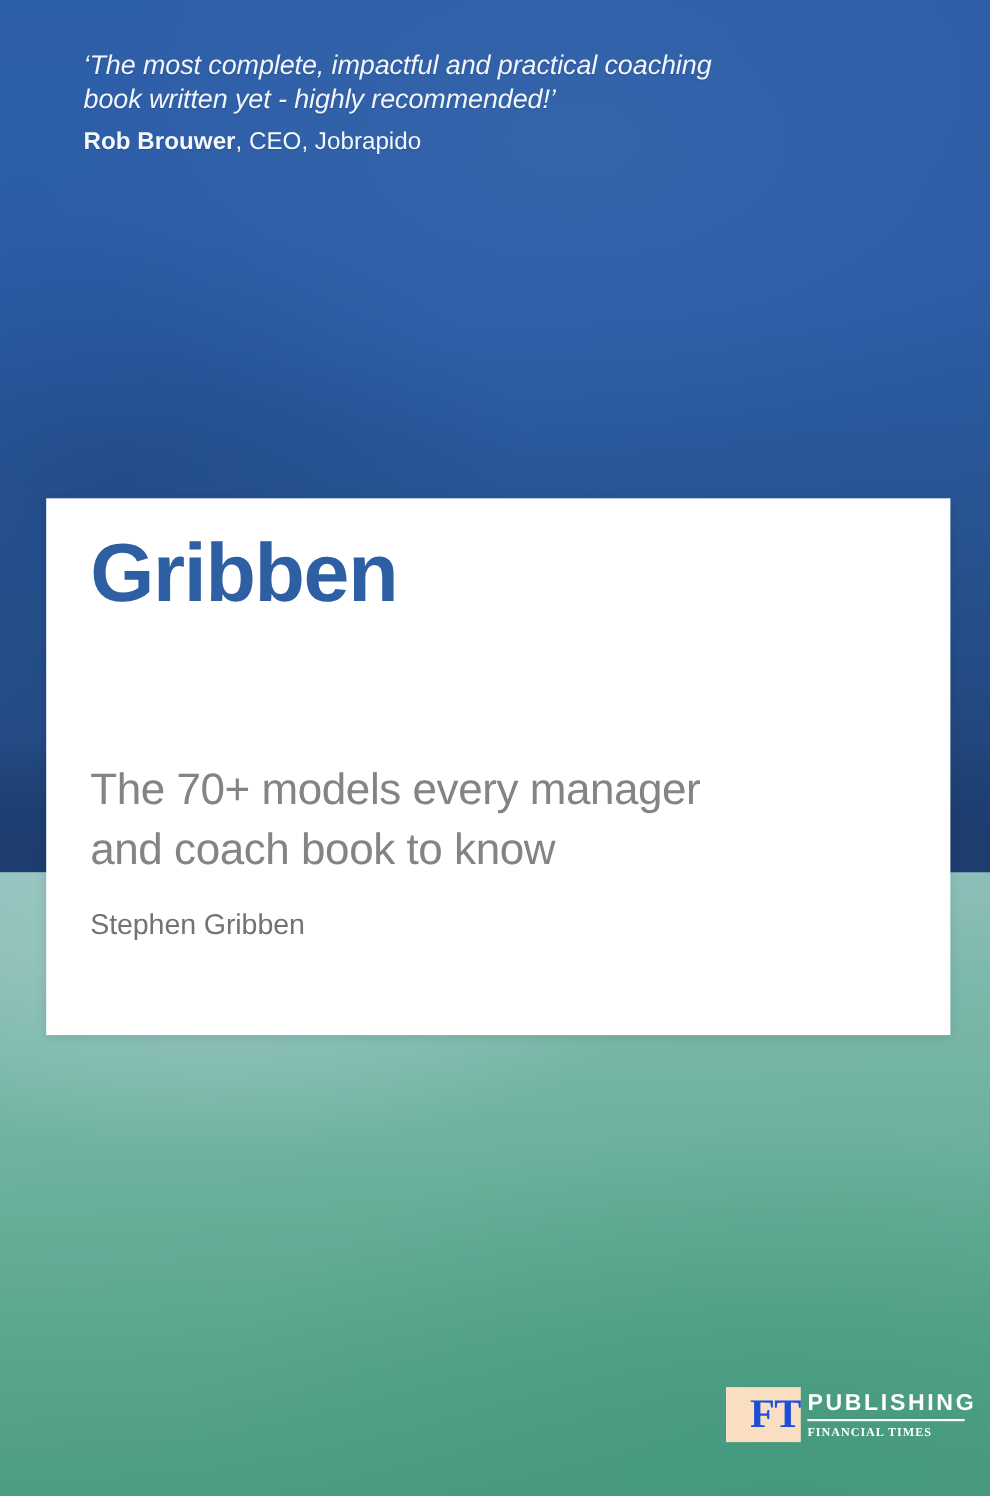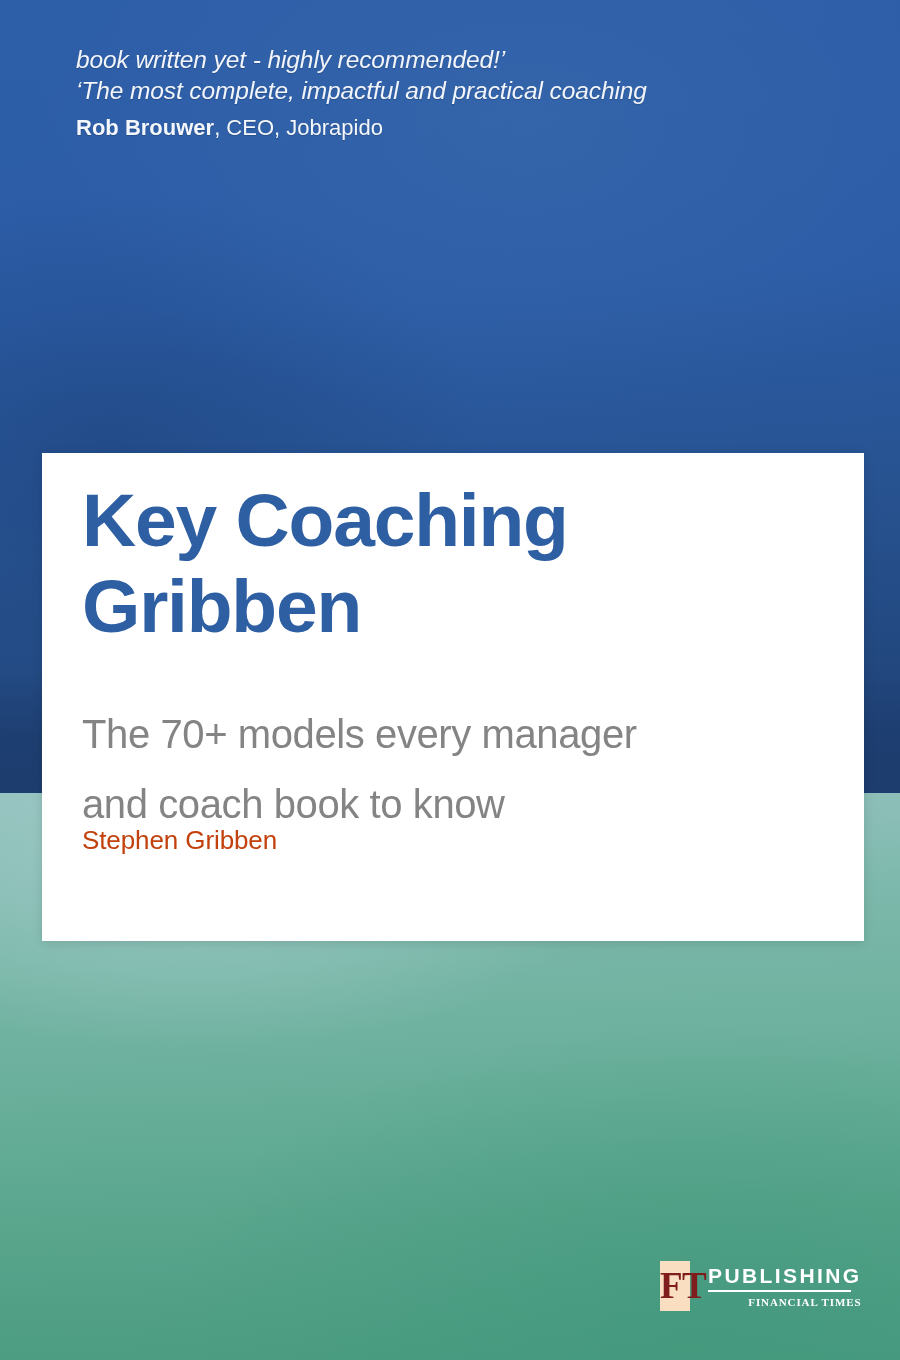--- a/index.html
+++ b/index.html
@@ -113,59 +113,57 @@
     top: 238px;
     width: 730px;
     color: #848484;
     font-size: 40px;
     line-height: 54px;
     letter-spacing: -0.4px;
     font-weight: normal;
   }
   .subtitle .s-line {
     display: block;
-    margin-top: 16px;
   }
 
   .author {
     position: absolute;
     left: 40px;
     top: 372px;
-    color: #c2410c;
+    color: #737373;
     font-size: 26px;
     letter-spacing: -0.1px;
   }
 
   
   .ft-logo {
     position: absolute;
     left: 660px;
     top: 1261px;
     width: 204px;
     height: 52px;
     display: flex;
     align-items: flex-start;
   }
   .ft-mark {
-    width: 30px;
+    width: 68px;
     height: 50px;
     background: #f9dec2;
-    color: #7f1d1d;
+    color: #1d4ed8;
     font-family: "Liberation Serif", serif;
     font-size: 37px;
     font-weight: bold;
     line-height: 50px;
-    text-align: left;
+    text-align: right;
     letter-spacing: -0.5px;
     flex: none;
   }
   .ft-words {
-    margin-left: 18px;
+    margin-left: 6px;
     padding-top: 3px;
-    text-align: right;
   }
   .ft-publishing {
     color: #ffffff;
     font-size: 21px;
     font-weight: bold;
     letter-spacing: 2.4px;
     line-height: 23px;
   }
   .ft-rule {
     height: 2px;
@@ -184,28 +182,27 @@
 </style>
 </head>
 <body>
 
 <div class="cover">
 
   <div class="bg-blue"></div>
   <div class="bg-green"></div>
 
   <div class="quote-block">
+    <div class="quote-line">‘The most complete, impactful and practical coaching</div>
     <div class="quote-line">book written yet - highly recommended!’</div>
-    <div class="quote-line">‘The most complete, impactful and practical coaching</div>
     <div class="attribution"><span class="name">Rob Brouwer</span><span class="role">, CEO, Jobrapido</span></div>
   </div>
 
   <div class="panel">
     <div class="title">
-      <span class="t-line">Key Coaching</span>
       <span class="t-line">Gribben</span>
     </div>
     <div class="subtitle">
       <span class="s-line">The 70+ models every manager</span>
       <span class="s-line">and coach book to know</span>
     </div>
     <div class="author">Stephen Gribben</div>
   </div>
 
   <div class="ft-logo">

